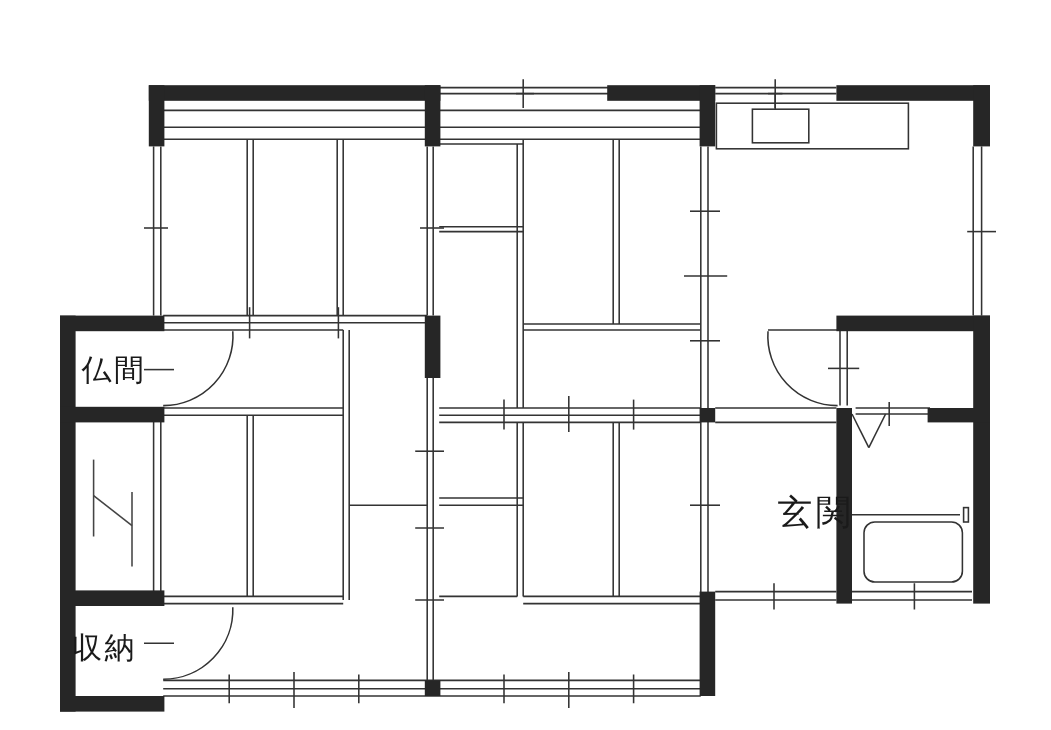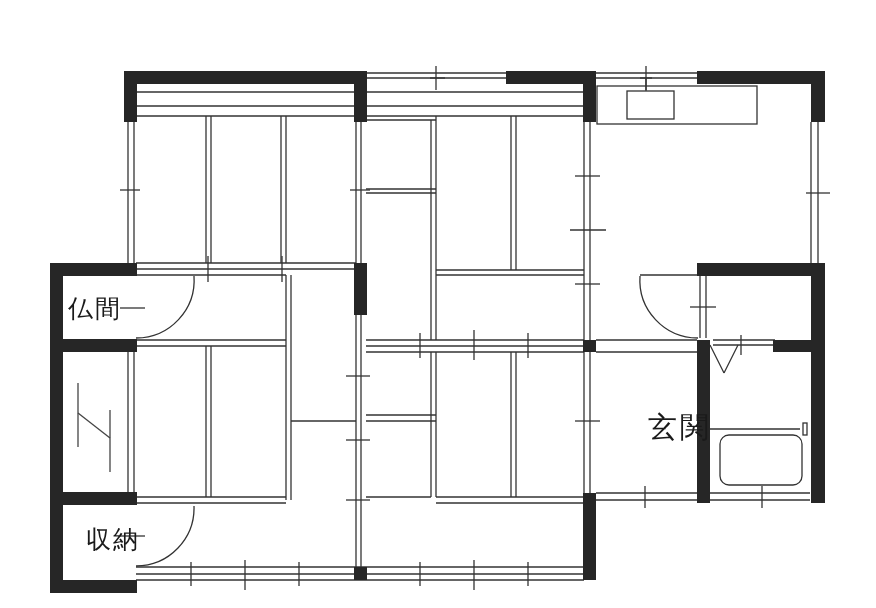--- a/index.html
+++ b/index.html
@@ -172,14 +172,14 @@
     <rect x="583" y="340" width="13" height="12"></rect>
     <rect x="583" y="493" width="13" height="87"></rect>
     <rect x="697" y="263" width="128" height="13"></rect>
     <rect x="811" y="263" width="14" height="240"></rect>
     <rect x="697" y="340" width="13" height="163"></rect>
     <rect x="773" y="340" width="52" height="12"></rect>
   </g>
 </svg>
 
 <div class="label lbl-small" style="left:68px; top:292px;">仏間</div>
-<div class="label lbl-small" style="left:86px; top:523px;">収納</div>
+<div class="label lbl-small" style="left:60px; top:523px;">収納</div>
 <div class="label lbl-big" style="left:628px; top:408px;margin-left:20px;">玄関</div>
 
 </body></html>

